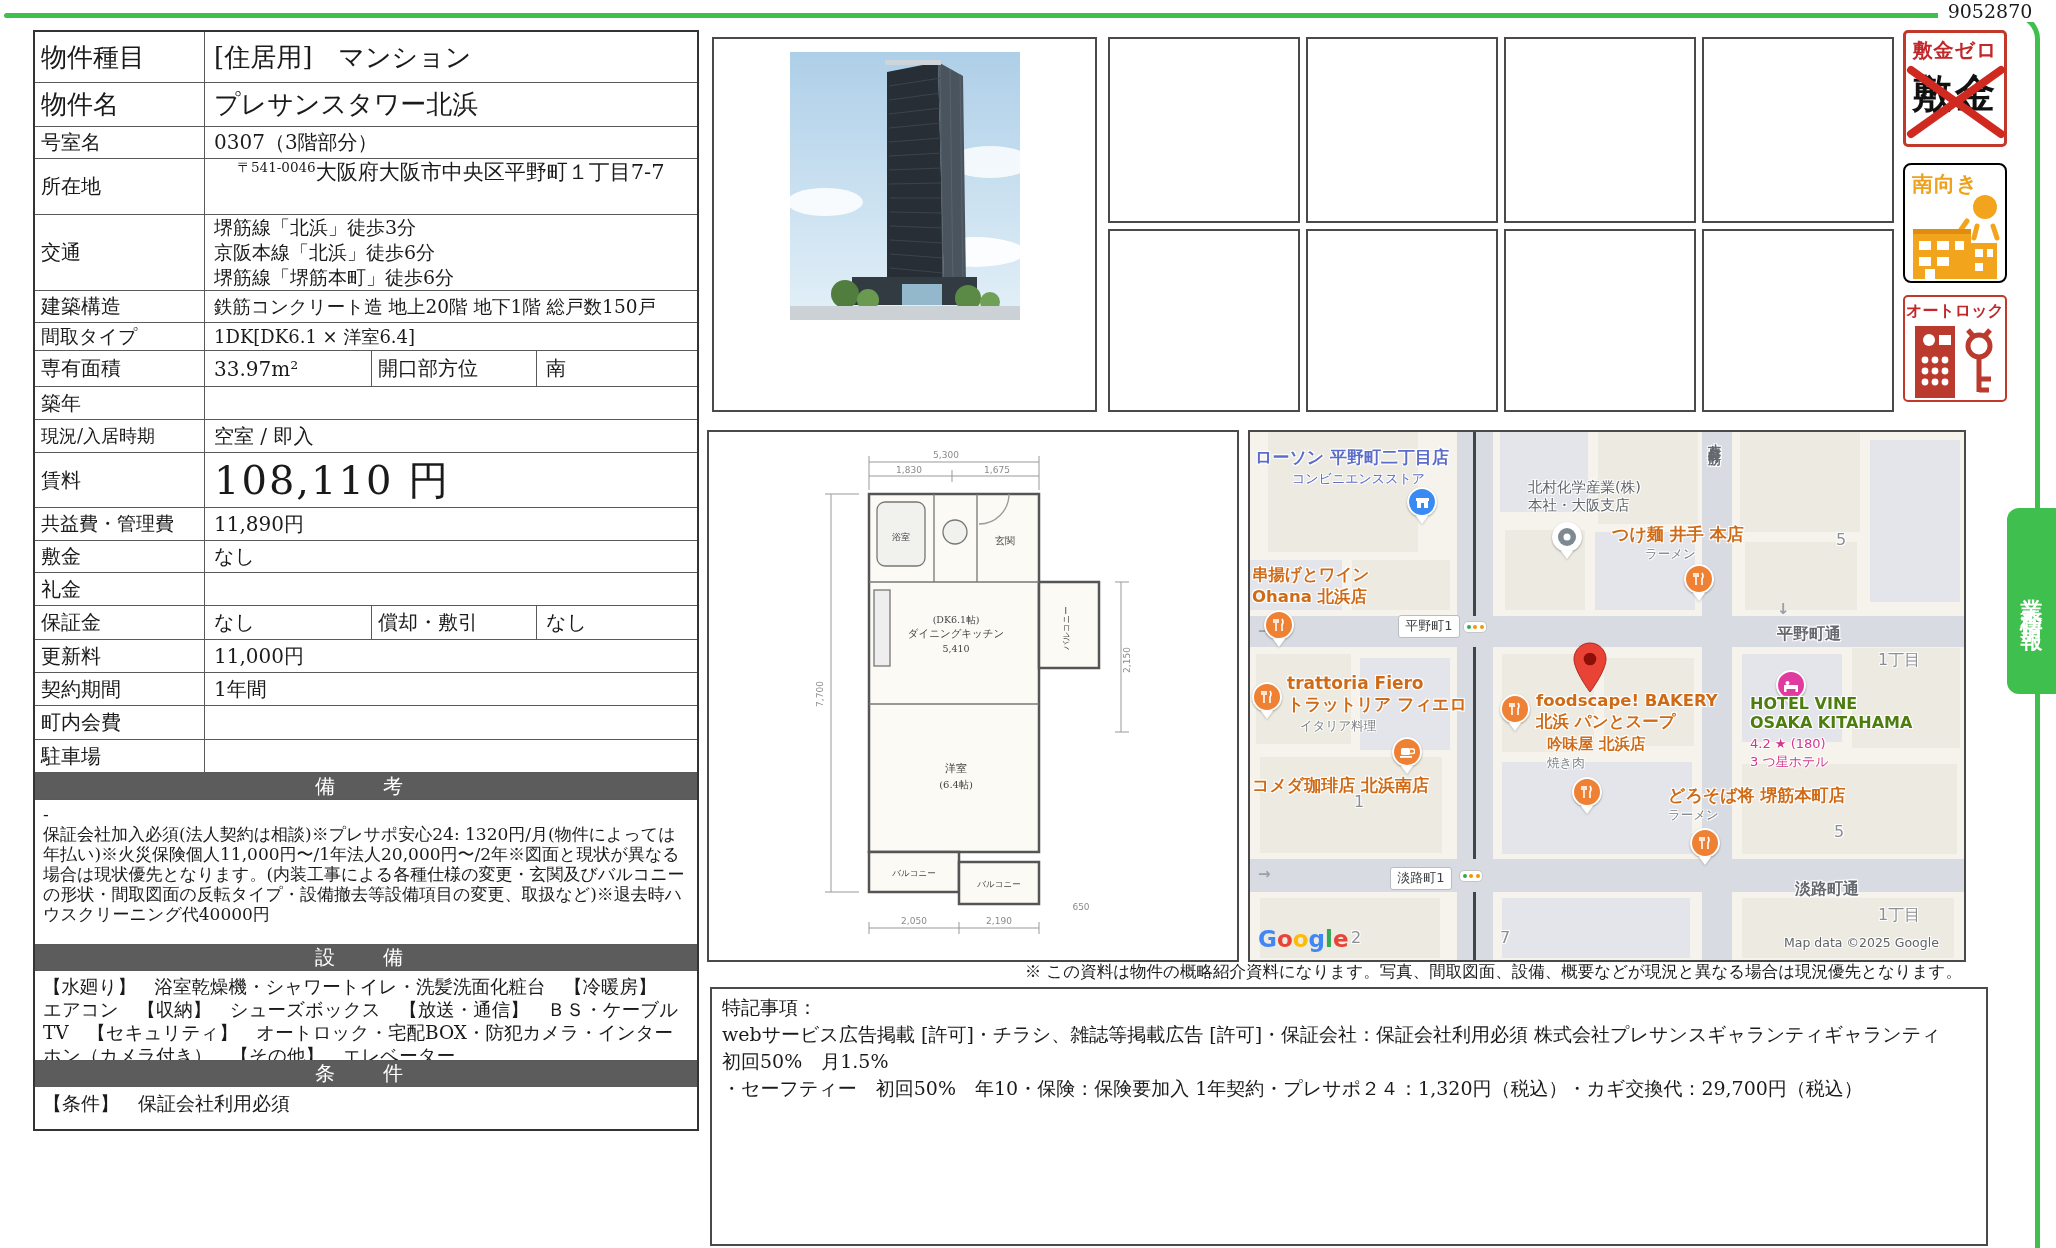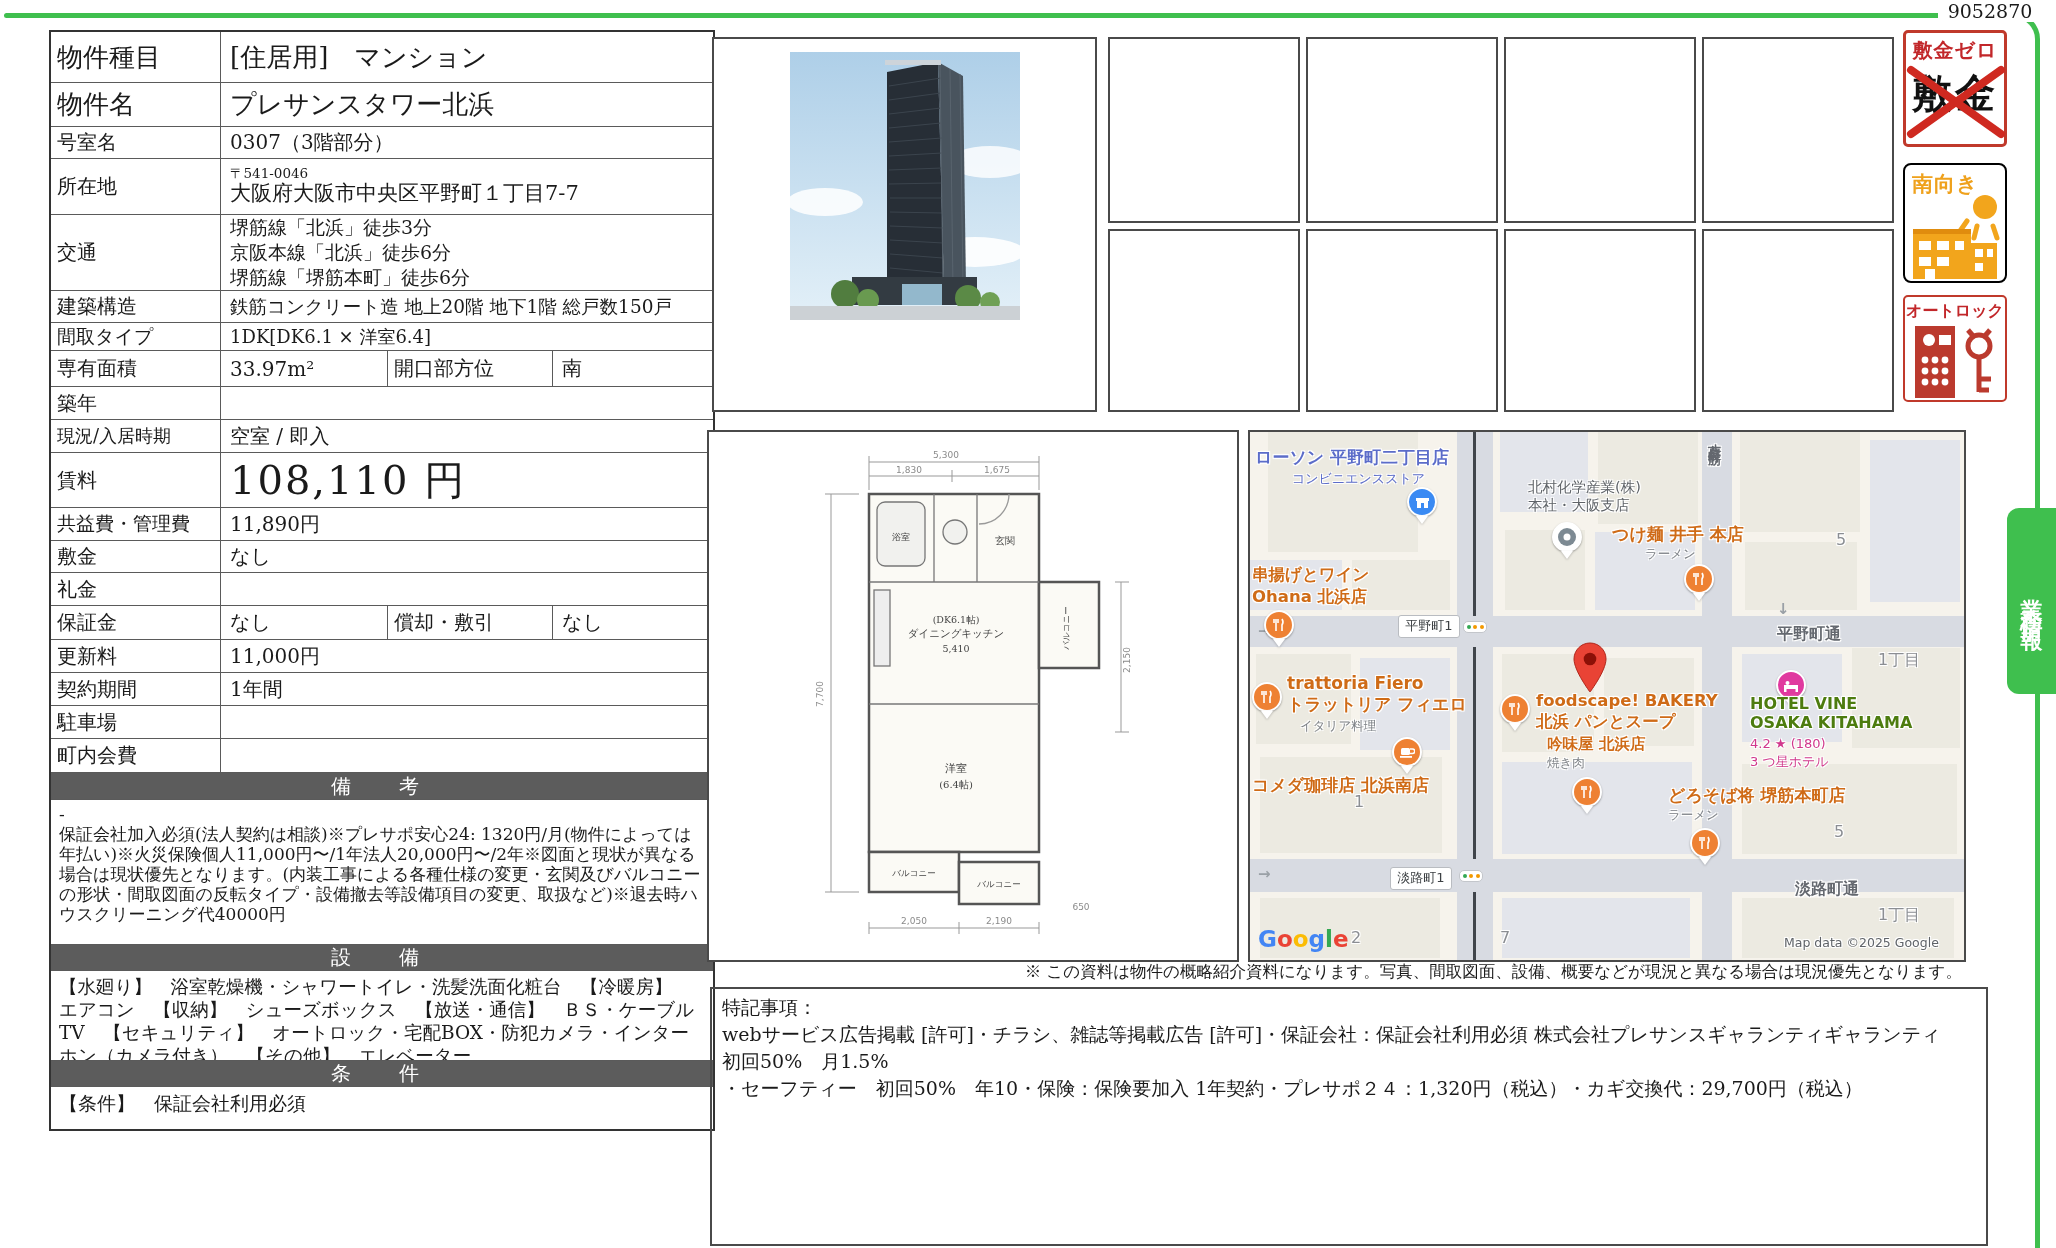--- a/index.html
+++ b/index.html
@@ -12,21 +12,21 @@
   .g-corner{left:2008px;top:13px;width:32px;height:46px;border-top:5px solid #3fbf4e;border-right:5px solid #3fbf4e;
             border-top-right-radius:26px;box-sizing:border-box;}
   .g-right{left:2035px;top:55px;width:5px;height:1193px;background:#3fbf4e;}
   .g-tab{left:2007px;top:508px;width:49px;height:186px;background:#3fbf4e;border-radius:12px 0 0 12px;
          display:flex;align-items:center;justify-content:center;}
   .g-tab span{writing-mode:vertical-rl;text-orientation:upright;color:#fff;font-size:22px;letter-spacing:10px;
          font-family:"DejaVu Sans", sans-serif;font-weight:bold;}
   .doc-num{left:1938px;top:0;width:104px;height:22px;line-height:22px;text-align:center;font-size:19px;background:#fff;}
 
   
-  .ptable{left:33px;top:30px;width:662px;border:2px solid #333;background:#fff;box-sizing:content-box;margin-left:16px;}
+  .ptable{left:33px;top:30px;width:662px;border:2px solid #333;background:#fff;box-sizing:content-box;}
   .r{display:flex;border-top:1px solid #5a5a5a;box-sizing:border-box;}
   .r:first-child{border-top:none;}
   .lc{width:170px;min-width:170px;border-right:1px solid #5a5a5a;padding:1px 6px;display:flex;align-items:center;
       box-sizing:border-box;font-size:20px;}
   .vc{flex:1;padding:1px 9px;display:flex;align-items:center;box-sizing:border-box;font-size:20px;overflow:hidden;}
   .vc1{width:167px;min-width:167px;border-right:1px solid #5a5a5a;padding:1px 9px;display:flex;align-items:center;box-sizing:border-box;font-size:20px;}
   .lc2{width:165px;min-width:165px;border-right:1px solid #5a5a5a;padding:1px 6px;display:flex;align-items:center;box-sizing:border-box;font-size:20px;}
   .big{font-size:26px;}
   .phead{background:#5c5c5c;color:#fff;text-align:left;display:flex;align-items:center;justify-content:center;
          font-size:20px;letter-spacing:14px;}
@@ -110,21 +110,21 @@
     <div class="r" style="height:44px">
       <div class="lc big">物件名</div>
       <div class="vc big">プレサンスタワー北浜</div>
     </div>
     <div class="r" style="height:32px">
       <div class="lc">号室名</div>
       <div class="vc">0307（3階部分）</div>
     </div>
     <div class="r" style="height:56px">
       <div class="lc">所在地</div>
-      <div class="vc" style="flex-direction:column;align-items:flex-start;justify-content:center">
+      <div class="vc" style="flex-direction:row;align-items:flex-start;justify-content:center">
         <div style="font-size:13.5px;line-height:1.1">〒541-0046</div>
         <div style="font-size:21px;line-height:1.2">大阪府大阪市中央区平野町１丁目7-7</div>
       </div>
     </div>
     <div class="r" style="height:76px">
       <div class="lc">交通</div>
       <div class="vc" style="flex-direction:column;align-items:flex-start;justify-content:center;font-size:19px;line-height:1.3">
         <div>堺筋線「北浜」徒歩3分</div>
         <div>京阪本線「北浜」徒歩6分</div>
         <div>堺筋線「堺筋本町」徒歩6分</div>
@@ -173,26 +173,26 @@
       <div class="vc">なし</div>
     </div>
     <div class="r" style="height:33px">
       <div class="lc">更新料</div>
       <div class="vc">11,000円</div>
     </div>
     <div class="r" style="height:33px">
       <div class="lc">契約期間</div>
       <div class="vc">1年間</div>
     </div>
-    <div class="r" style="height:33px">
-      <div class="lc">駐車場</div>
-      <div class="vc"></div>
-    </div>
     <div class="r" style="height:34px">
       <div class="lc">町内会費</div>
+      <div class="vc"></div>
+    </div>
+    <div class="r" style="height:33px">
+      <div class="lc">駐車場</div>
       <div class="vc"></div>
     </div>
     <div class="r phead" style="height:27px">備　考</div>
     <div class="r" style="height:145px">
       <div class="ptext" style="font-size:17px;line-height:20px;white-space:pre-line">-
 保証会社加入必須(法人契約は相談)※プレサポ安心24: 1320円/月(物件によっては年払い)※火災保険個人11,000円〜/1年法人20,000円〜/2年※図面と現状が異なる場合は現状優先となります。(内装工事による各種仕様の変更・玄関及びバルコニーの形状・間取図面の反転タイプ・設備撤去等設備項目の変更、取扱など)※退去時ハウスクリーニング代40000円</div>
     </div>
     <div class="r phead" style="height:26px">設　備</div>
     <div class="r" style="height:90px">
       <div class="ptext" style="font-size:18.5px;line-height:23px">【水廻り】　浴室乾燥機・シャワートイレ・洗髪洗面化粧台　【冷暖房】　エアコン　【収納】　シューズボックス　【放送・通信】　ＢＳ・ケーブルTV　【セキュリティ】　オートロック・宅配BOX・防犯カメラ・インターホン（カメラ付き）　【その他】　エレベーター</div>

